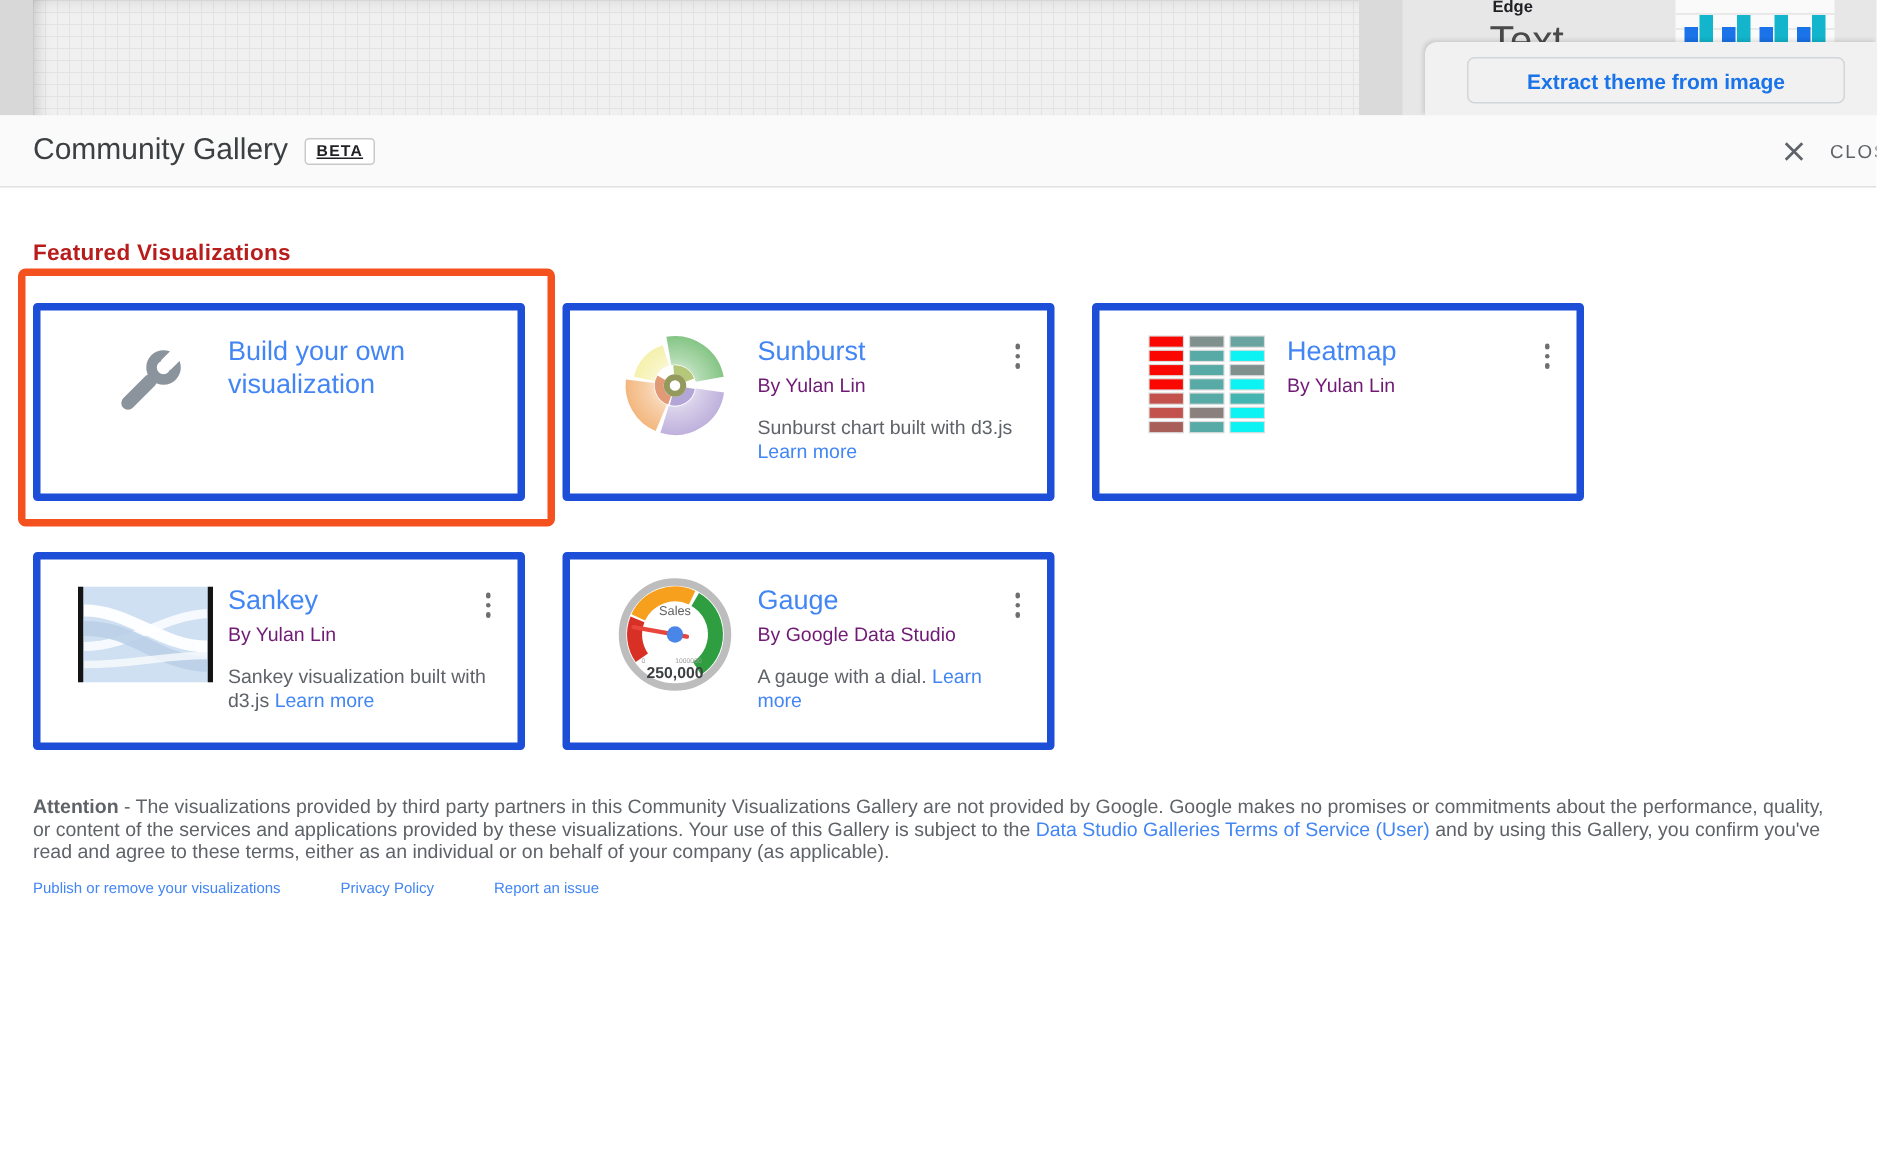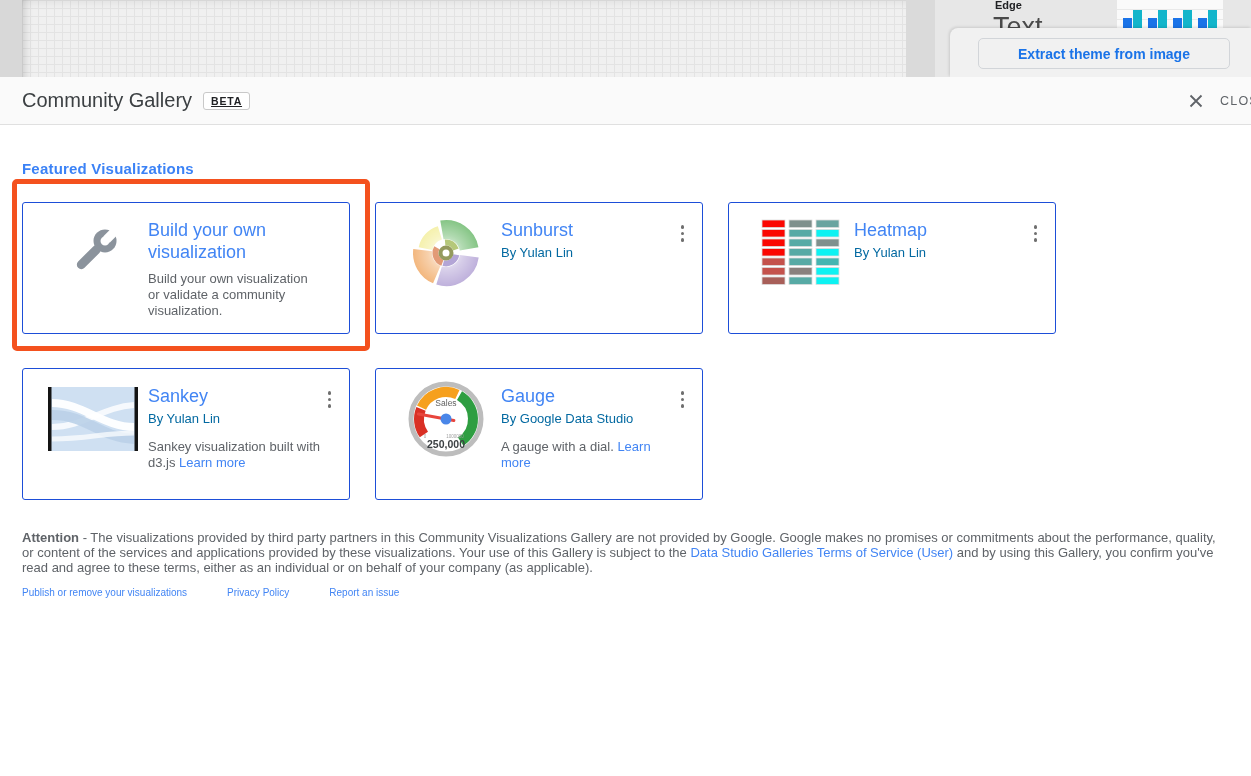--- a/index.html
+++ b/index.html
@@ -38,31 +38,31 @@
     display:flex;align-items:center;padding-left:22px;}
   .modal-title{font-size:20px;color:#3c4043;}
   .beta-badge{margin-left:11px;border:1px solid #c9c9c9;border-radius:3px;background:#fff;
     padding:2px 7px;font-size:10.5px;font-weight:bold;letter-spacing:.8px;color:#202124;text-decoration:underline;}
   .close-ctl{position:absolute;left:1188px;top:0;height:100%;display:flex;align-items:center;gap:16px;
     color:#5f6368;cursor:pointer;white-space:nowrap;}
   .close-label{font-size:12.5px;letter-spacing:1.2px;}
   .close-icon{width:16px;height:16px;display:block;}
 
   .modal-body{position:relative;padding:0 22px;}
-  .section-title{margin-top:35px;font-size:15px;font-weight:bold;color:#3b82f6;letter-spacing:.2px;}
+  .section-title{margin-top:35px;font-size:15px;font-weight:bold;color:#b91c1c;letter-spacing:.2px;}
   .cards-grid{position:relative;margin-top:25px;display:grid;grid-template-columns:repeat(3,328px);
     gap:34px 25px;width:1034px;}
   .annotation-box{position:absolute;left:-10px;top:-23px;width:358px;height:172px;box-sizing:border-box;
     border:5px solid #f4511e;border-radius:5px;pointer-events:none;z-index:5;}
-  .card{position:relative;box-sizing:border-box;height:132px;background:#fff;border:1px solid #1d4ed8;
+  .card{position:relative;box-sizing:border-box;height:132px;background:#fff;border:5px solid #1d4ed8;
     border-radius:3px;cursor:pointer;}
   .thumb{position:absolute;left:24px;top:4px;width:92px;height:92px;display:flex;align-items:center;justify-content:center;}
   .card-text{margin-left:125px;padding-top:16px;}
   .card-title{font-size:18px;line-height:22px;color:#4285f4;width:180px;}
-  .card-byline{margin-top:4px;font-size:13px;line-height:16px;color:#0369a1;}
+  .card-byline{margin-top:4px;font-size:13px;line-height:16px;color:#701a75;}
   .card-desc{margin-top:12px;font-size:13px;line-height:16px;color:#5f6368;width:172px;}
   .card-desc .learn-more{color:#4285f4;text-decoration:none;cursor:pointer;}
   .kebab{position:absolute;right:14px;top:18px;display:flex;flex-direction:column;gap:3px;padding:4px;cursor:pointer;}
   .kebab i{width:3.5px;height:3.5px;border-radius:50%;background:#6f6f6f;display:block;}
 
   .attention{margin-top:30px;font-size:13px;line-height:15px;color:#5f6368;width:1207px;}
   .attention b{color:#5f6368;}
   .attention a{color:#4285f4;text-decoration:none;cursor:pointer;}
   .footer-links{margin-top:12px;display:flex;gap:40px;font-size:10px;}
   .footer-links a{color:#4285f4;text-decoration:none;cursor:pointer;}
@@ -136,23 +136,20 @@
               <g transform="rotate(45 45 45)">
                 <circle cx="45" cy="28" r="11.5" fill="#8b939c"></circle>
                 <rect x="40.5" y="10" width="9" height="16" fill="#ffffff"></rect>
                 <circle cx="45" cy="28" r="4.5" fill="#ffffff"></circle>
                 <rect x="40.5" y="36" width="9" height="30" rx="4.5" fill="#8b939c"></rect>
               </g>
             </svg>
           </div>
           <div class="card-text">
             <div class="card-title">Build your own visualization</div>
-            <div class="card-desc" style="margin-top:8px">
-              <span>Build your own visualization or validate a community visualization.</span>
-            </div>
           </div>
         </div>
 
         <div class="card">
           <div class="thumb">
             <svg width="90" height="90" viewBox="0 0 90 90">
               <defs>
                 <radialGradient id="fadeC" cx="50%" cy="50%" r="50%">
                   <stop offset="0%" stop-color="#ffffff" stop-opacity="0.95"></stop>
                   <stop offset="55%" stop-color="#ffffff" stop-opacity="0.35"></stop>
@@ -171,20 +168,24 @@
             </svg>
           </div>
           <div class="kebab">
               <i></i>
               <i></i>
               <i></i>
             </div>
           <div class="card-text">
             <div class="card-title">Sunburst</div>
             <div class="card-byline">By Yulan Lin</div>
+            <div class="card-desc">
+              <span>Sunburst chart built with d3.js</span>
+              <a class="learn-more">Learn more</a>
+            </div>
           </div>
         </div>
 
         <div class="card">
           <div class="thumb">
             <svg width="90" height="90" viewBox="0 0 90 90">
               <g stroke="#dddddd" stroke-width="0.8">
                 <rect x="8" y="12" width="23" height="7.5" fill="#fb0702"></rect>
                 <rect x="8" y="21.5" width="23" height="7.5" fill="#fb0702"></rect>
                 <rect x="8" y="31" width="23" height="7.5" fill="#fb0702"></rect>

